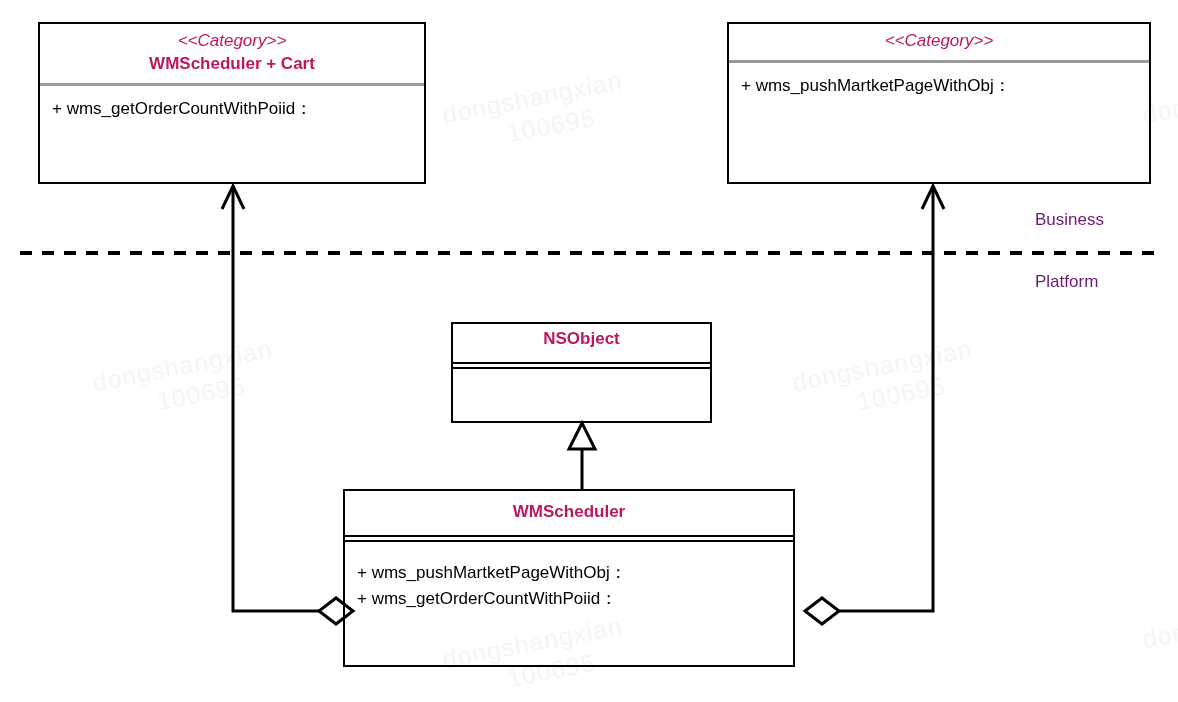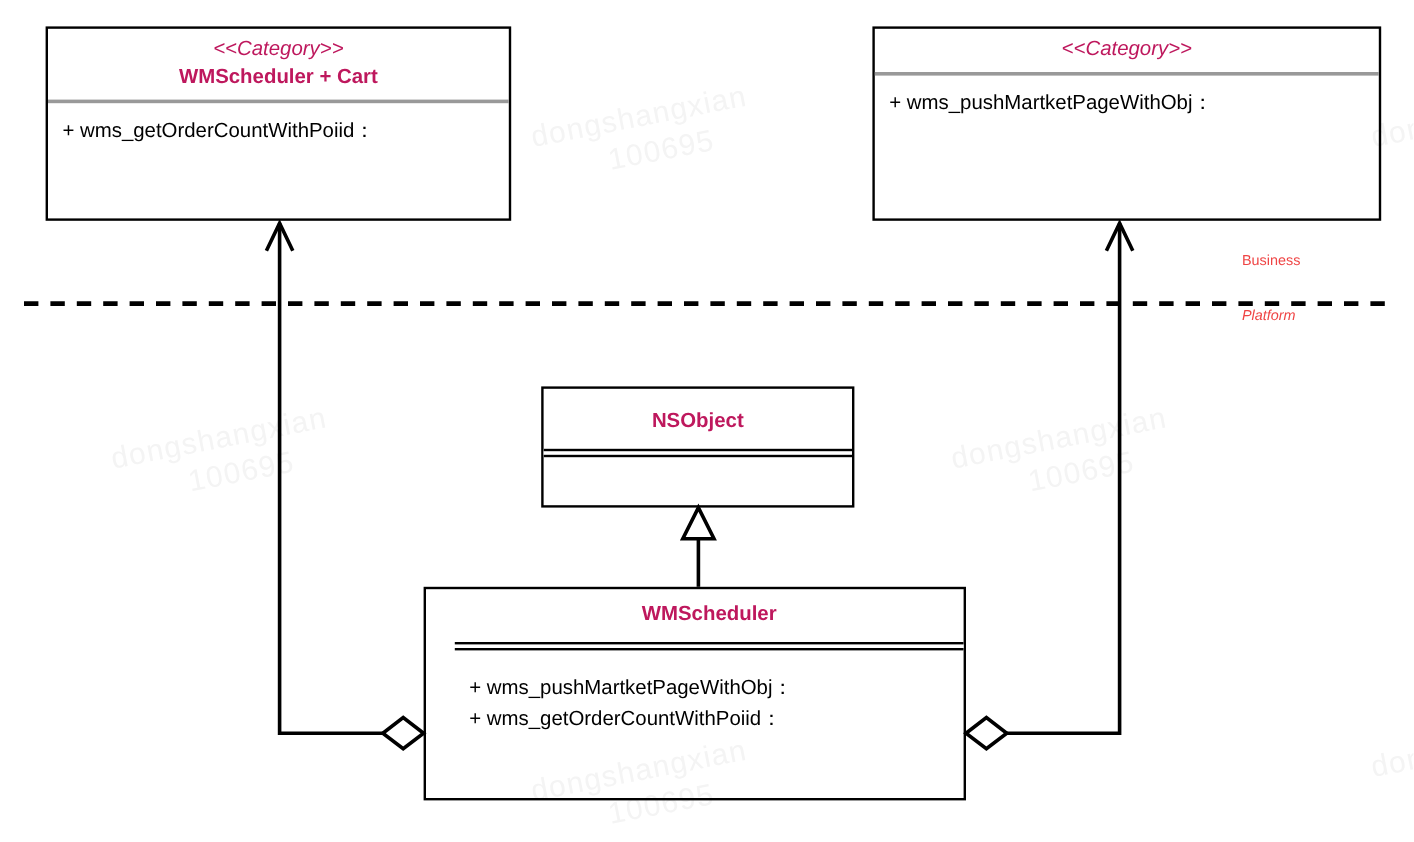--- a/index.html
+++ b/index.html
@@ -88,39 +88,39 @@
     font-size: 17px;
     color: #000000;
     line-height: 1.55;
   }
   .member-row { white-space: nowrap; }
 
   
   #box-cart        { left: 38px;  top: 22px;  width: 388px; height: 162px; }
   #box-market      { left: 727px; top: 22px;  width: 424px; height: 162px; }
   #box-nsobject    { left: 451px; top: 322px; width: 261px; height: 101px; }
-  #box-wmscheduler { left: 353px; top: 489px; width: 452px; height: 178px; padding-left: 24px; }
+  #box-wmscheduler { left: 343px; top: 489px; width: 452px; height: 178px; }
 
   #box-cart .members,
   #box-market .members { padding-top: 10px; }
-  #box-nsobject .box-title { padding-top: 16px; padding-bottom: 11px; }
+  #box-nsobject .box-title { padding-top: 4px; padding-bottom: 11px; }
   #box-nsobject .empty-compartment { height: 38px; }
   #box-wmscheduler .box-title { padding-top: 10px; padding-bottom: 11px; }
   #box-wmscheduler .members { padding-top: 18px; }
 
   
   .partition-label {
     position: absolute;
-    font-size: 12px;
-    color: #ef4444;
+    font-size: 17px;
+    color: #701a75;
     white-space: nowrap;
     z-index: 3;
   }
   #label-business { left: 1035px; top: 210px; }
-  #label-platform { left: 1035px; top: 256px; font-style: italic; }
+  #label-platform { left: 1035px; top: 272px; }
 </style>
 </head>
 <body>
 
 <div id="canvas">
 
   <div class="watermark-layer">
     <div class="wm" style="left:90px; top:368px;"><span>dongshangxian</span><span class="wm-l2">100695</span></div>
     <div class="wm" style="left:440px; top:100px;"><span>dongshangxian</span><span class="wm-l2">100695</span></div>
     <div class="wm" style="left:440px; top:645px;"><span>dongshangxian</span><span class="wm-l2">100695</span></div>

